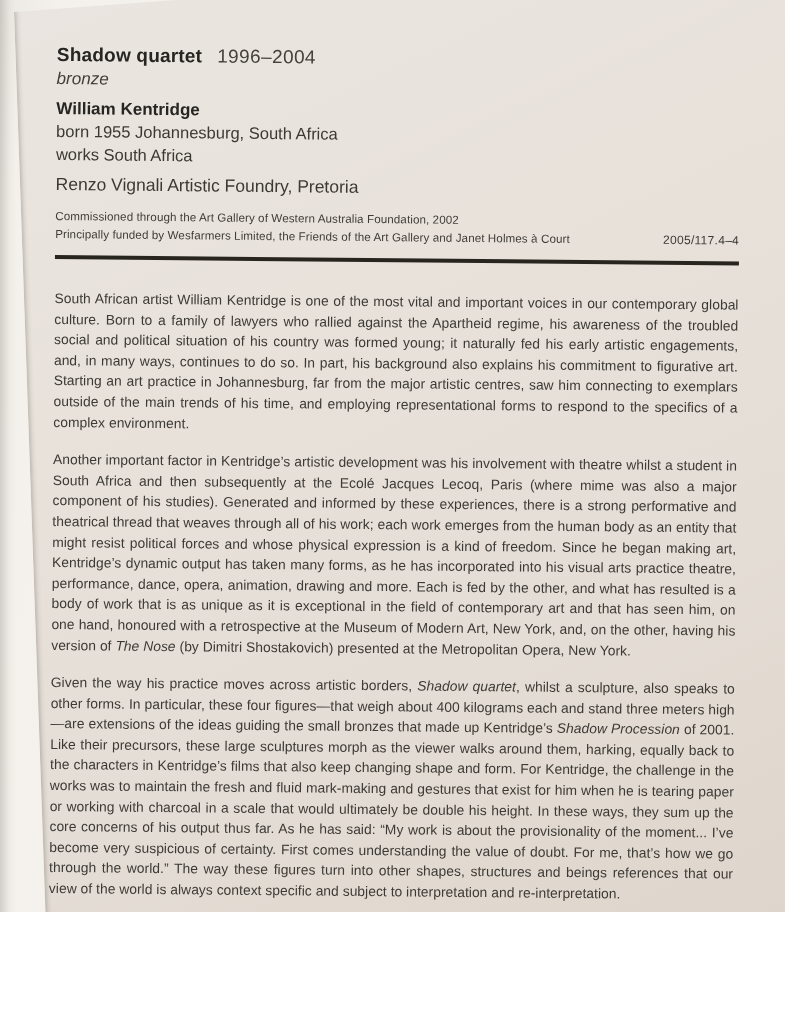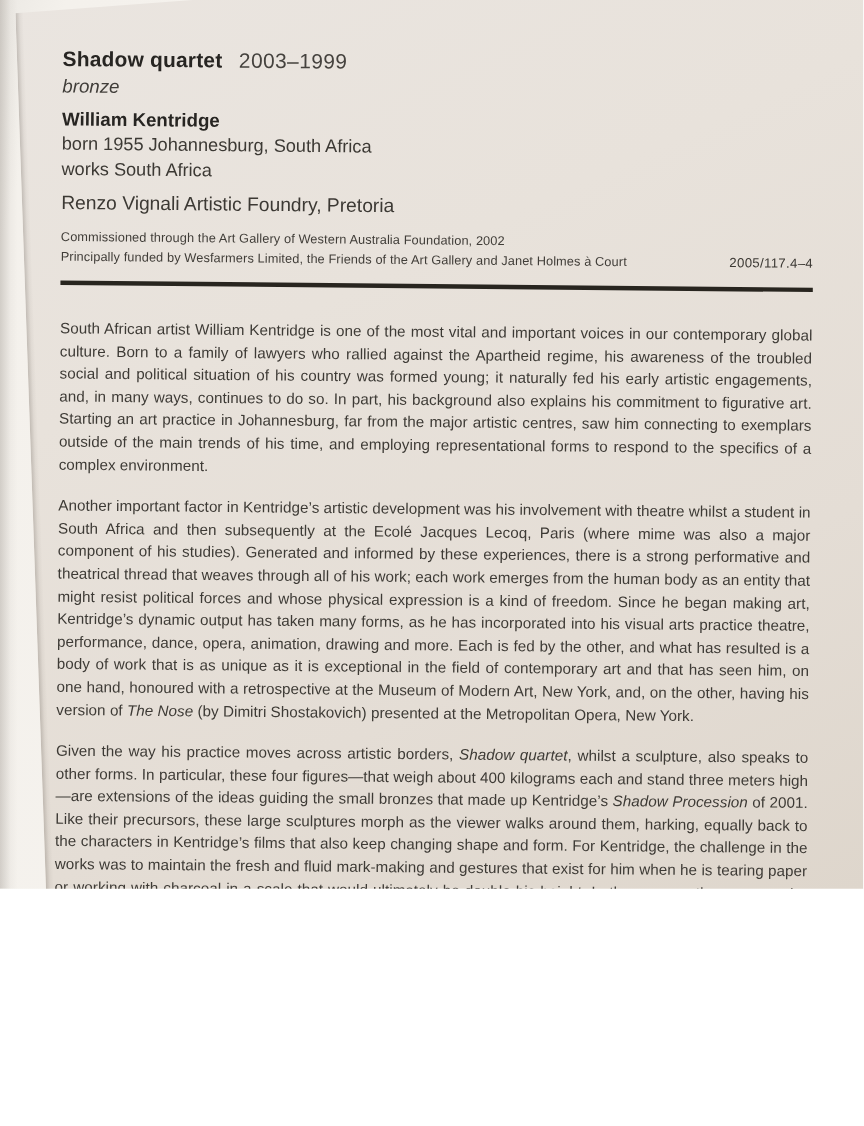--- a/index.html
+++ b/index.html
@@ -4,21 +4,21 @@
 <style>
   * { box-sizing: border-box; }
   html, body { margin: 0; padding: 0; }
   body {
     width: 785px; height: 1024px;
     font-family: "Liberation Sans", "DejaVu Sans", sans-serif;
     overflow: hidden;
   }
   .stage {
     position: relative;
-    width: 785px; height: 808px;
+    width: 785px; height: 912px;
     background: linear-gradient(105deg, #ece9e4 0%, #f4f1ec 6%, #f6f3ef 60%, #f1ede8 100%);
     overflow: hidden;
     text-decoration: underline;
   }
   
   .stage::before {
     content: "";
     position: absolute; left: 0; top: 0; width: 16px; height: 100%;
     background: linear-gradient(to right, rgba(120,112,104,0.28), rgba(120,112,104,0.05) 60%, transparent);
     pointer-events: none;
@@ -84,21 +84,21 @@
 </head>
 <body>
 
 <div class="stage">
   <div class="card">
     <div class="content">
 
       <div class="header">
         <div class="title-row">
           <span class="artwork-title">Shadow quartet</span>
-          <span class="artwork-dates">2003–1999</span>
+          <span class="artwork-dates">1996–2004</span>
         </div>
         <div class="artwork-medium">bronze</div>
         <div class="artist-name">William Kentridge</div>
         <div class="artist-line">born 1955 Johannesburg, South Africa</div>
         <div class="artist-line">works South Africa</div>
         <div class="foundry-line">Renzo Vignali Artistic Foundry, Pretoria</div>
 
         <div class="credit-block">
           <div class="credit-line">Commissioned through the Art Gallery of Western Australia Foundation, 2002</div>
           <div class="credit-row">

